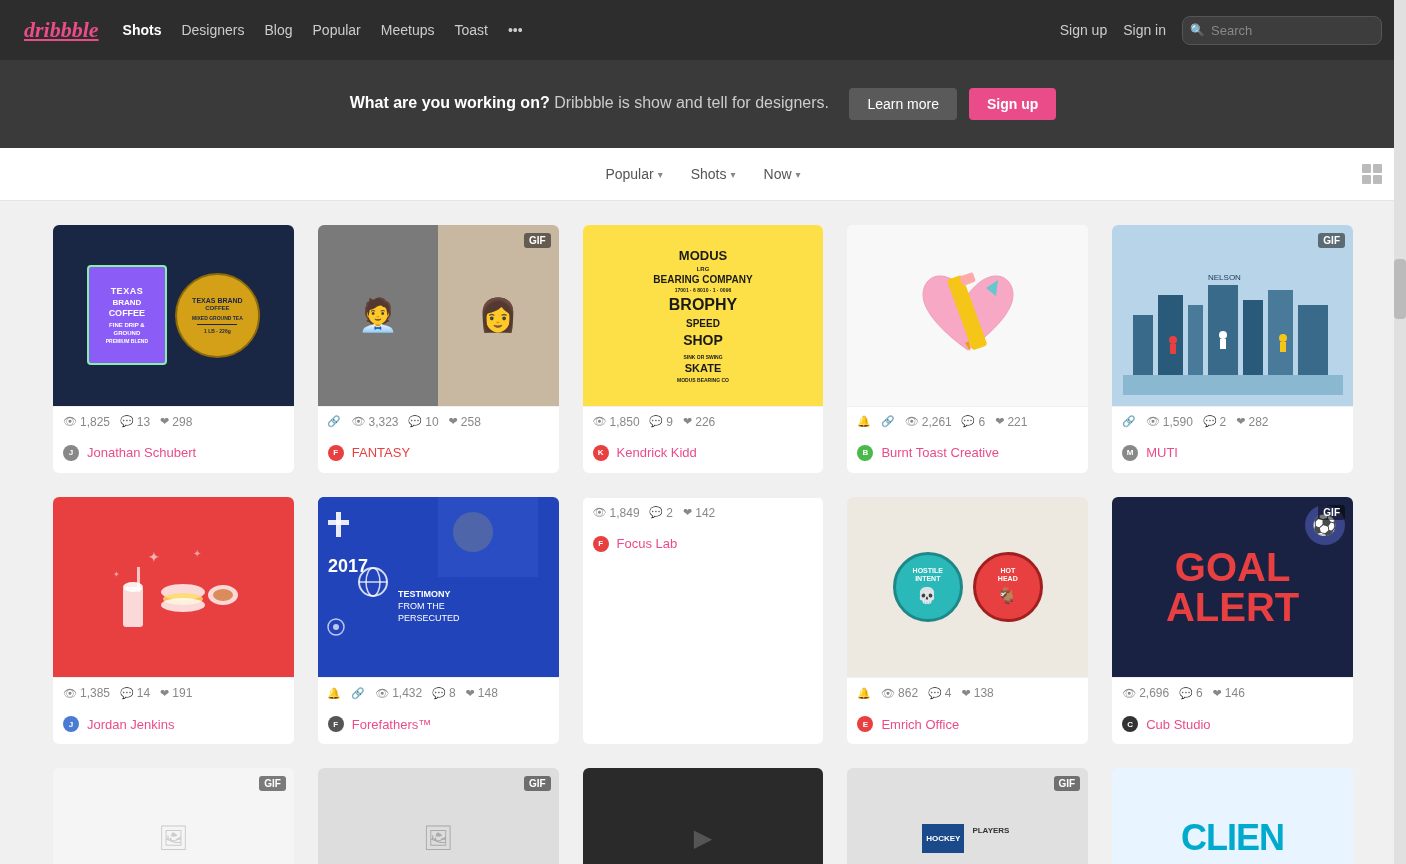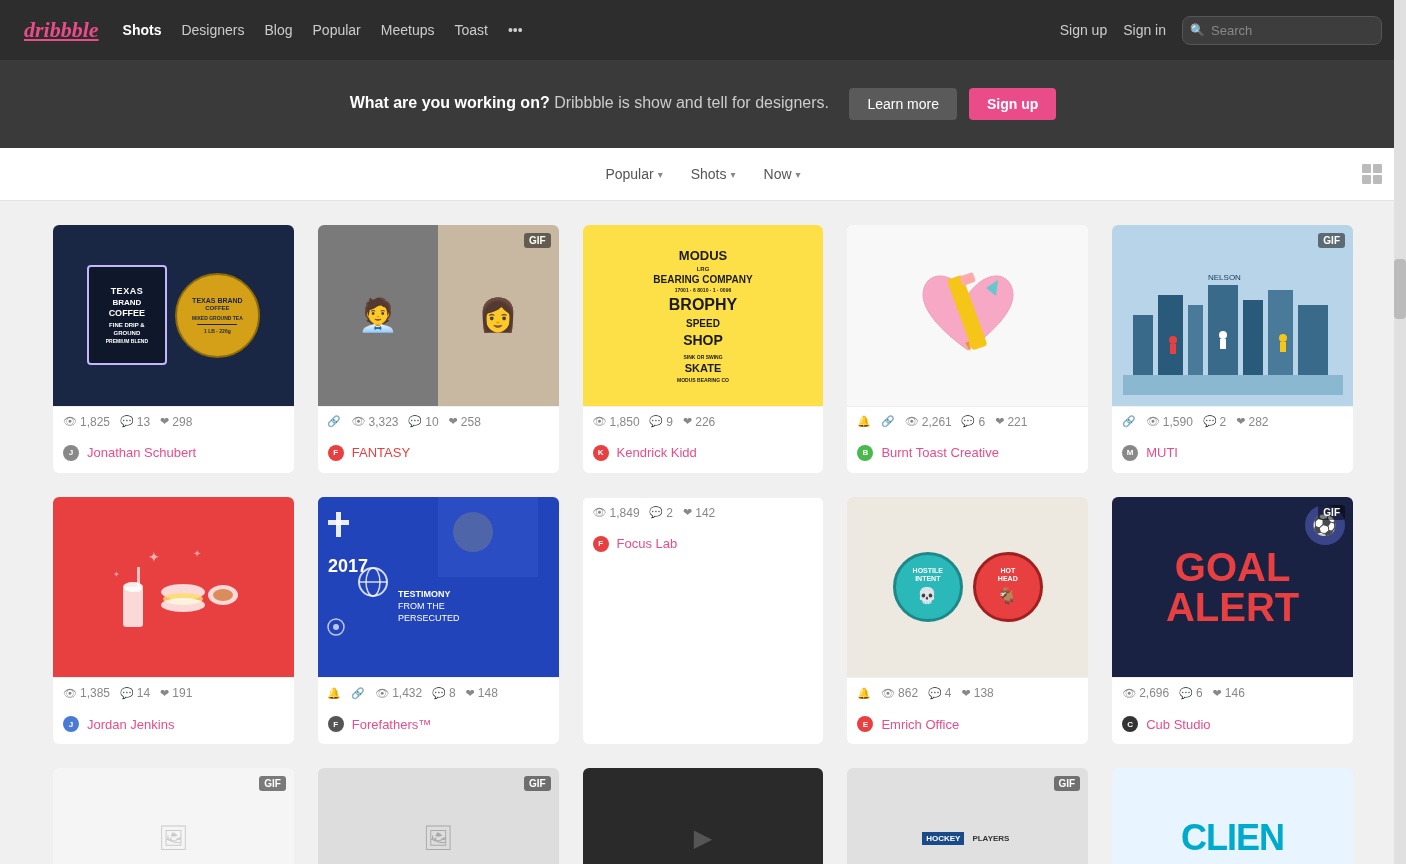--- a/index.html
+++ b/index.html
@@ -249,23 +249,23 @@
       display: flex;
       flex-direction: column;
       align-items: center;
       justify-content: center;
       font-size: 7px;
       font-weight: bold;
       line-height: 1.3;
       text-align: center;
     }
     .coffee-label-orange {
-      background: #0f172a;
+      background: #8b5cf6;
       color: #fff;
-      border: 2px solid #c4b5fd;
+      border: 2px solid #86efac;
     }
     .coffee-label-yellow {
       background: #d4a017;
       color: #1a2744;
       border: 2px solid #8b6a0a;
       border-radius: 50%;
       width: 85px;
       height: 85px;
     }
     .fashion-art {
@@ -815,21 +815,21 @@
       <div style="width:100%;height:100%;background:#ddd;display:flex;align-items:center;justify-content:center;font-size:24px;color:#aaa;">🖼</div>
       <div class="gif-badge">GIF</div>
     </div>
     <div class="bottom-shot">
       <div style="width:100%;height:100%;background:#2a2a2a;display:flex;align-items:center;justify-content:center;font-size:24px;color:#555;">▶</div>
     </div>
     <div class="bottom-shot" style="position:relative;">
       <div style="width:100%;height:100%;background:#e0e0e0;display:flex;align-items:center;justify-content:center;font-size:11px;color:#333;text-align:center;padding:8px;">
         <div>
           <div style="display:flex;gap:4px;justify-content:center;font-size:8px;font-weight:bold;color:#333;">
-            <span style="background:#1a4a8a;color:#fff;padding:2px 4px;">HOCKEY</span>
+            <span style="background:#1a4a8a;color:#fff;padding:10px 4px;">HOCKEY</span>
             <span style="background:#e0e0e0;color:#333;padding:2px 4px;">PLAYERS</span>
           </div>
         </div>
       </div>
       <div class="gif-badge">GIF</div>
     </div>
     <div class="bottom-shot">
       <div style="width:100%;height:100%;background:#e8f4ff;display:flex;align-items:center;justify-content:center;">
         <span style="font-family:Impact,sans-serif;font-size:36px;font-weight:900;color:#00aacc;letter-spacing:-1px;">CLIEN</span>
       </div>

